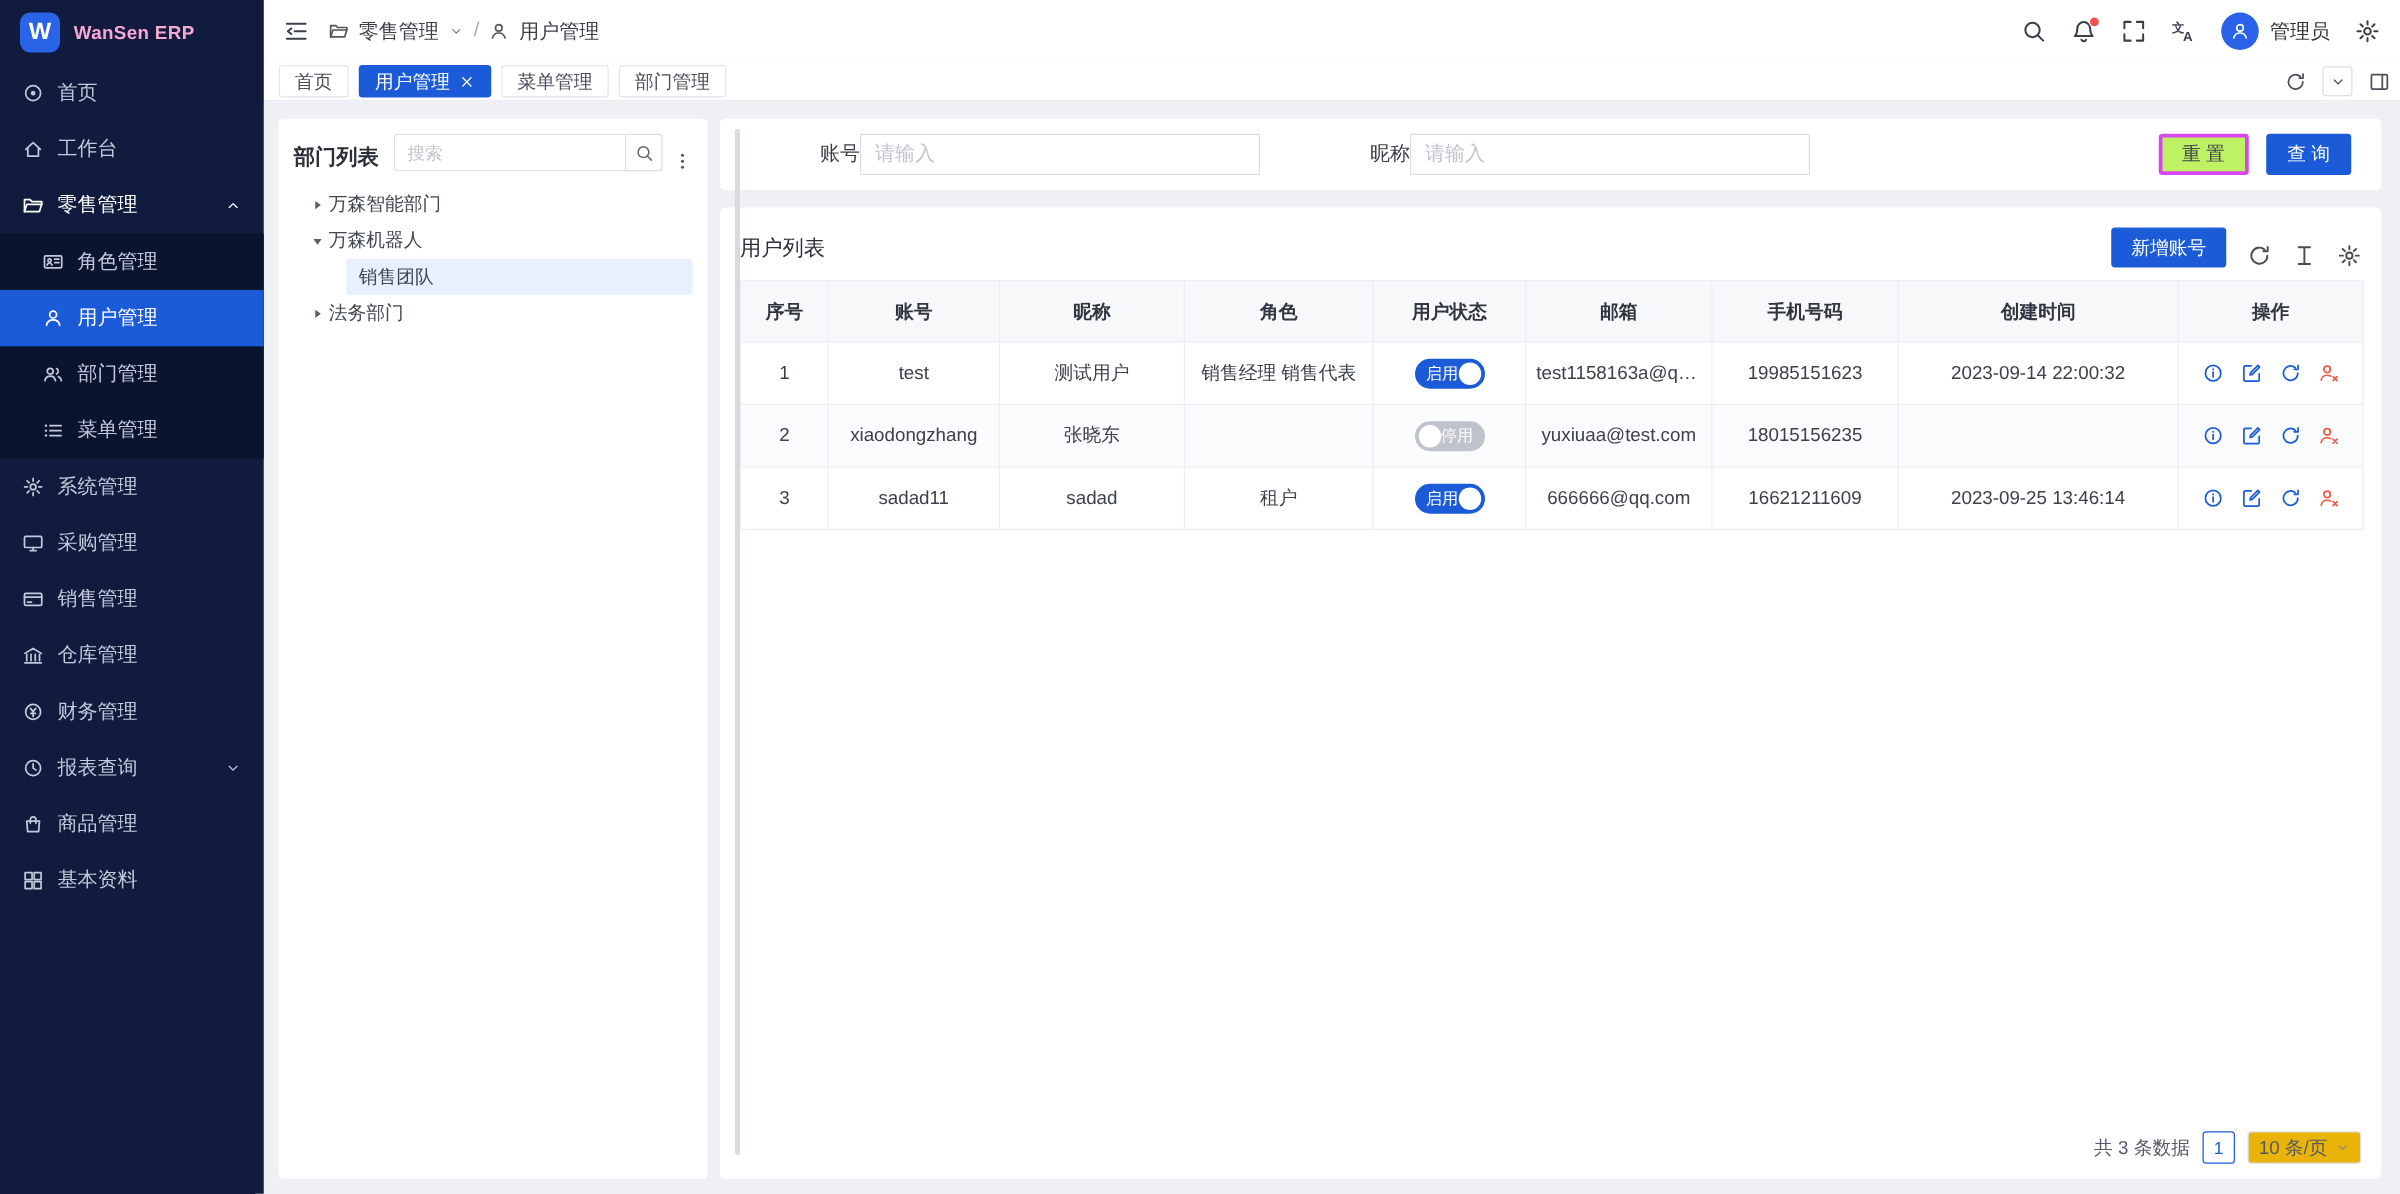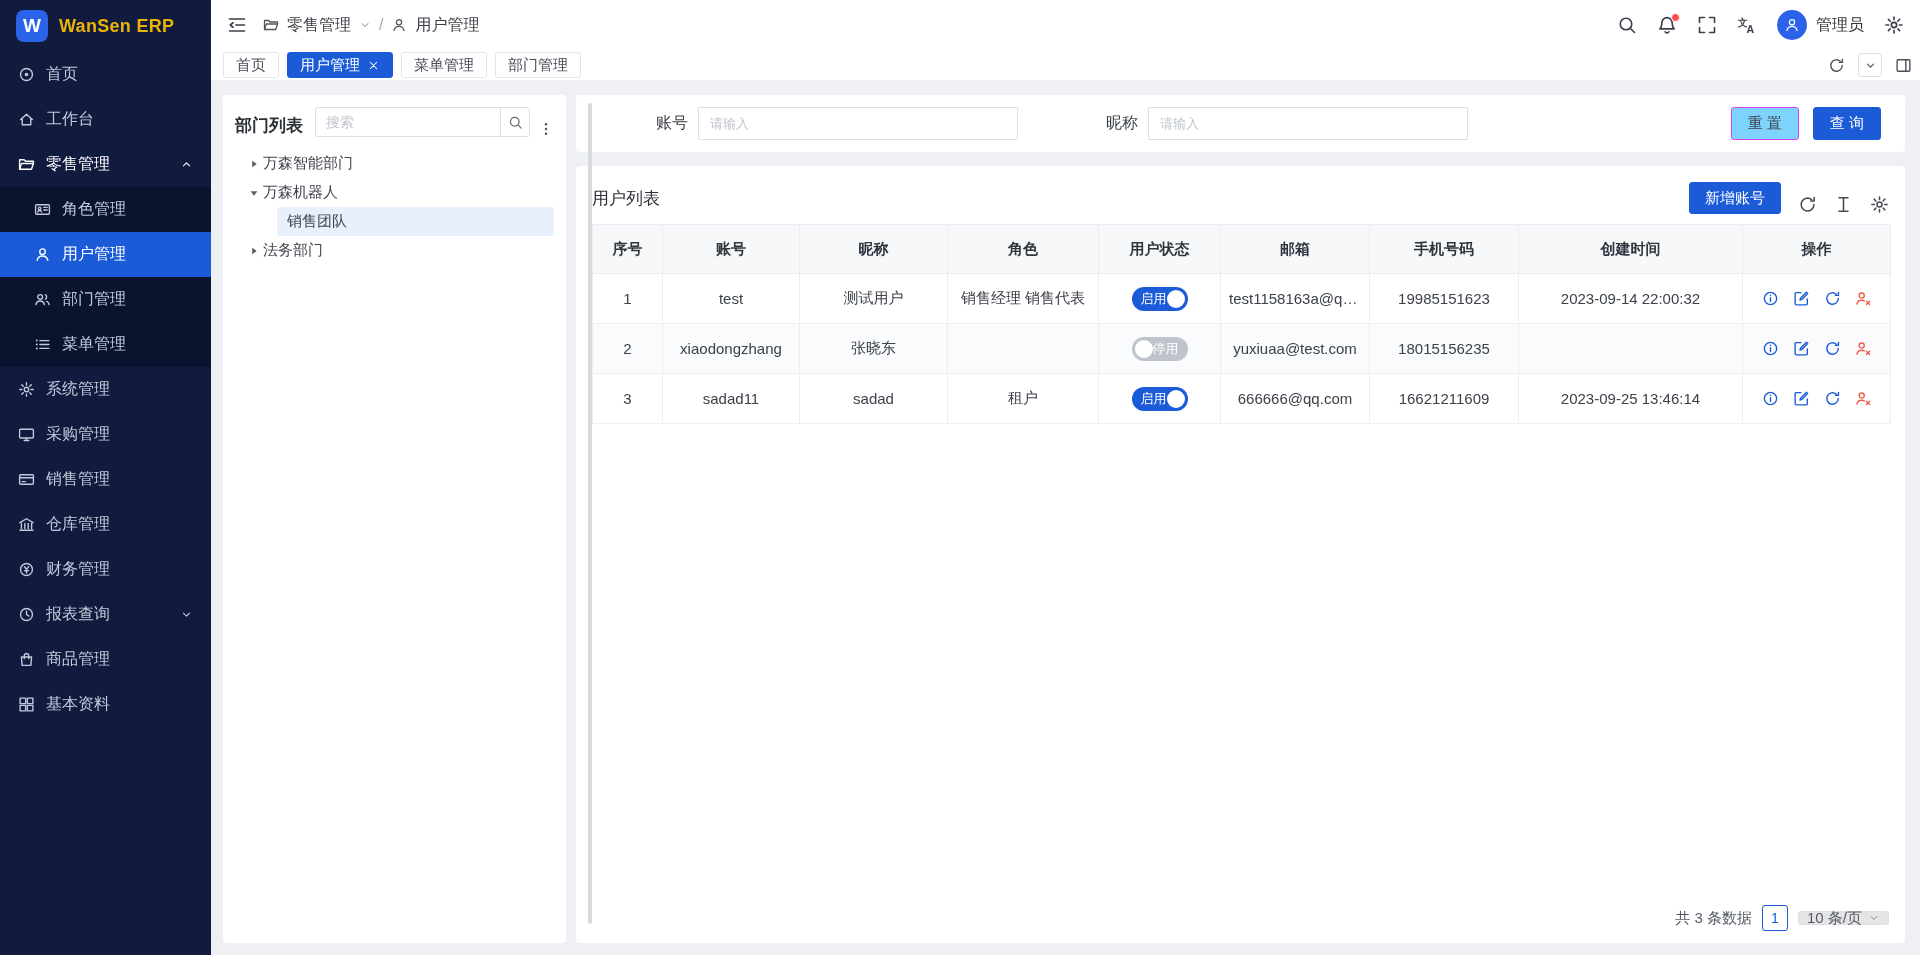--- a/index.html
+++ b/index.html
@@ -11,21 +11,21 @@
     --table-border:#eceef3;
     --danger:#f25a48;
   }
   *{box-sizing:border-box;margin:0;padding:0}
   html,body{width:1920px;height:955px;overflow:hidden;font-family:"Liberation Sans","DejaVu Sans",sans-serif;background:var(--content-bg);color:#333}
   svg{display:block}
   
   .sidebar{position:absolute;left:0;top:0;bottom:0;width:211px;background:var(--sidebar-bg);color:#c3c9da;z-index:10}
   .logo{height:52px;display:flex;align-items:center;gap:11px;padding:0 16px}
   .logo-mark{width:32px;height:32px;background:#2a63e8;border-radius:8px;color:#fff;font-weight:bold;font-size:19px;display:flex;align-items:center;justify-content:center}
-  .logo-text{color:#eab308;font-weight:bold;font-size:18px;letter-spacing:.3px;white-space:nowrap}
+  .logo-text{color:#f9a8d4;font-weight:bold;font-size:15px;letter-spacing:.3px;white-space:nowrap}
   .menu-item{height:45px;display:flex;align-items:center;gap:11px;padding:0 18px;font-size:16px;cursor:pointer;white-space:nowrap}
   .menu-item.open{color:#fff}
   .menu-item.active{background:var(--accent);color:#fff}
   .mi-ic{width:17px;height:17px;flex:none}
   .mi-chev{width:13px;height:13px;margin-left:auto;flex:none}
   .submenu{background:var(--submenu-bg)}
   .submenu .menu-item{padding-left:34px}
   
   .topbar{position:absolute;left:211px;top:0;right:0;height:50px;background:#fff;display:flex;align-items:center;padding:0 16px;gap:16px;z-index:5}
   .icon-btn{width:20px;height:20px;color:#3a3f4a;cursor:pointer;position:relative;flex:none}
@@ -66,25 +66,25 @@
   .tree-row{height:29px;display:flex;align-items:center;font-size:15px;color:#40454e;border-radius:3px;padding-left:10px;cursor:pointer}
   .tree-row.selected{background:#e7f0fc}
   .caret{width:18px;height:12px;color:#5a5f6a;flex:none}
   
   .splitter{position:absolute;left:377px;top:22px;width:4px;height:821px;background:#d7dade;border-radius:2px;z-index:6;cursor:col-resize}
   
   .filter-card{left:365px;top:14px;width:1329px;height:57px;display:flex;align-items:center;padding:0 24px}
   .f-label{font-size:16px;color:#3a3f46;white-space:nowrap}
   .f-label.first{margin-left:56px}
   .f-label.g2{margin-left:88px}
-  .f-input{width:320px;height:33px;border:1px solid #dcdfe6;border-radius:1px;padding:0 11px;font-size:13px;margin-left:10px;outline:none;color:#333}
+  .f-input{width:320px;height:33px;border:1px solid #dcdfe6;border-radius:1px;padding:0 11px;font-size:16px;outline:none;color:#333}
   .f-input::placeholder{color:#c0c5cd}
   .f-actions{margin-left:auto;display:flex;gap:14px}
   .btn{height:33px;border-radius:3px;font-size:15px;display:flex;align-items:center;justify-content:center;padding:0 16px;cursor:pointer;white-space:nowrap}
-  .btn-plain{border:1px solid #d946ef;background:#7dd3fc;color:#3f444d}
+  .btn-plain{border:3px solid #d946ef;background:#bef264;color:#3f444d}
   .btn-primary{background:var(--accent);color:#fff;border:1px solid var(--accent)}
   
   .table-card{left:365px;top:85px;width:1329px;bottom:12px;padding:12px 16px}
   .table-head{display:flex;align-items:center;height:40px}
   .table-title{font-size:17px;color:#2b2f36}
   .table-actions{margin-left:auto;display:flex;align-items:flex-end;gap:17px}
   .add-btn{height:32px;padding:0 15px}
   .tool-ic{width:19px;height:19px;color:#464b55;cursor:pointer}
   table{width:100%;border-collapse:collapse;table-layout:fixed;margin-top:6px}
   th{background:#f7f8fa;font-weight:bold;font-size:15px;color:#303540;height:49px;border:1px solid var(--table-border)}
@@ -94,21 +94,21 @@
   .switch.on{background:var(--accent);justify-content:flex-start;padding-left:9px}
   .switch.on::after{content:'';position:absolute;right:3px;top:3px;width:18px;height:18px;border-radius:50%;background:#fff}
   .switch.off{background:#bfc3cb;justify-content:flex-end;padding-right:9px}
   .switch.off::after{content:'';position:absolute;left:3px;top:3px;width:18px;height:18px;border-radius:50%;background:#fff}
   .ops{display:flex;align-items:center;justify-content:center;gap:14px}
   .op{width:17px;height:17px;color:var(--accent);cursor:pointer;flex:none}
   .op.danger{color:var(--danger)}
   
   .pager{position:absolute;right:16px;bottom:12px;display:flex;align-items:center;gap:10px;font-size:15px;color:#555b66}
   .page-box{min-width:26px;height:26px;border:1px solid var(--accent);color:var(--accent);border-radius:3px;display:flex;align-items:center;justify-content:center;background:#fff;font-size:14px;cursor:pointer;padding:0 4px}
-  .size-select{height:14px;border:1px solid #dcdfe6;border-radius:3px;display:flex;align-items:center;gap:6px;padding:0 8px;color:#555b66;background:#e5e5e5;cursor:pointer;white-space:nowrap}
+  .size-select{height:26px;border:1px solid #dcdfe6;border-radius:3px;display:flex;align-items:center;gap:6px;padding:0 8px;color:#555b66;background:#eab308;cursor:pointer;white-space:nowrap}
   .ss-chev{width:12px;height:12px;color:#888}
 </style>
 </head>
 <body>
 
 <aside class="sidebar">
   <div class="logo">
     <div class="logo-mark">W</div>
     <div class="logo-text">WanSen ERP</div>
   </div>

